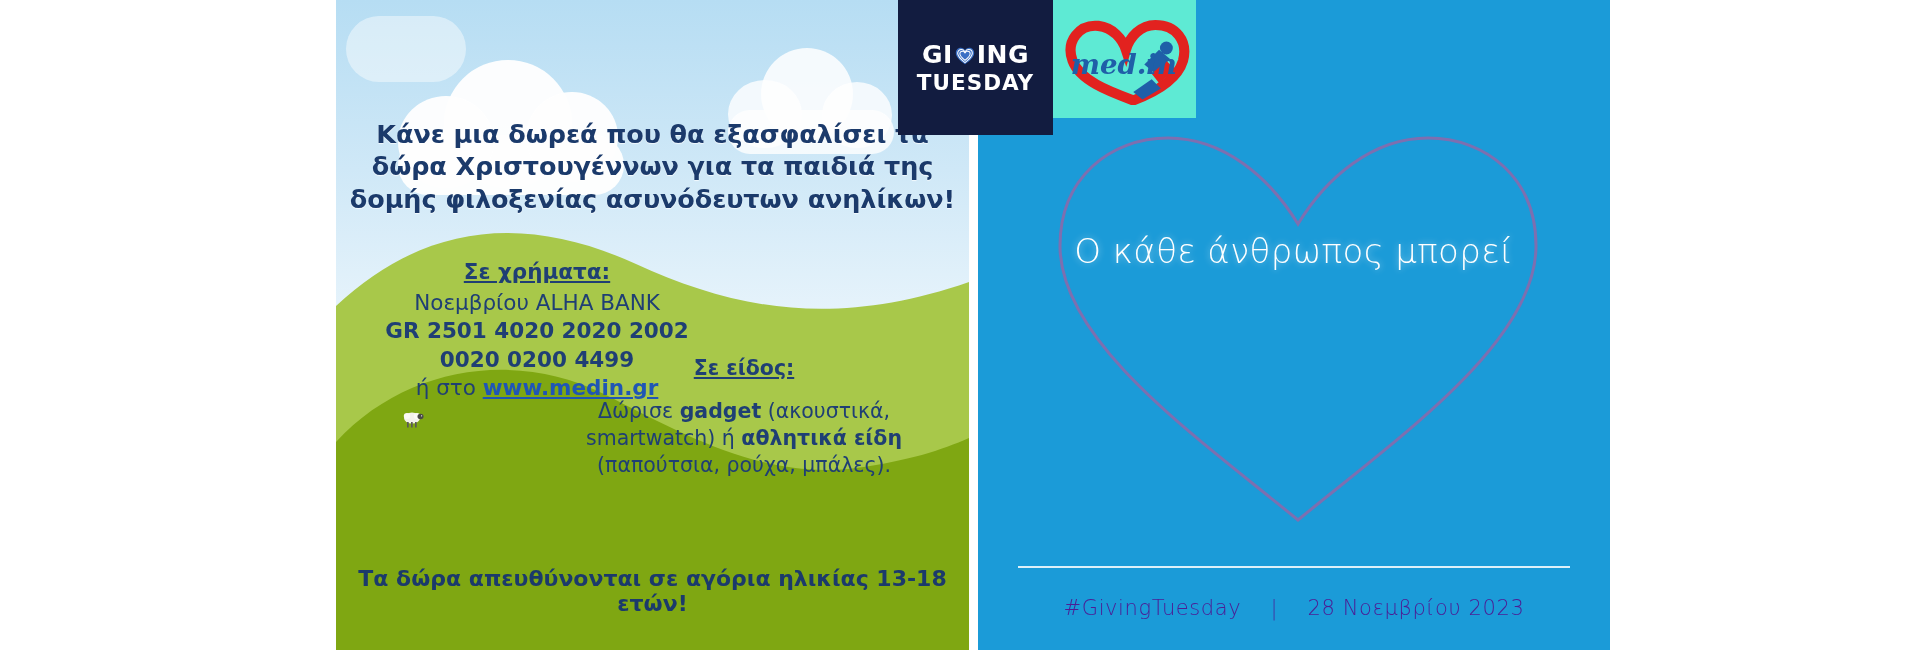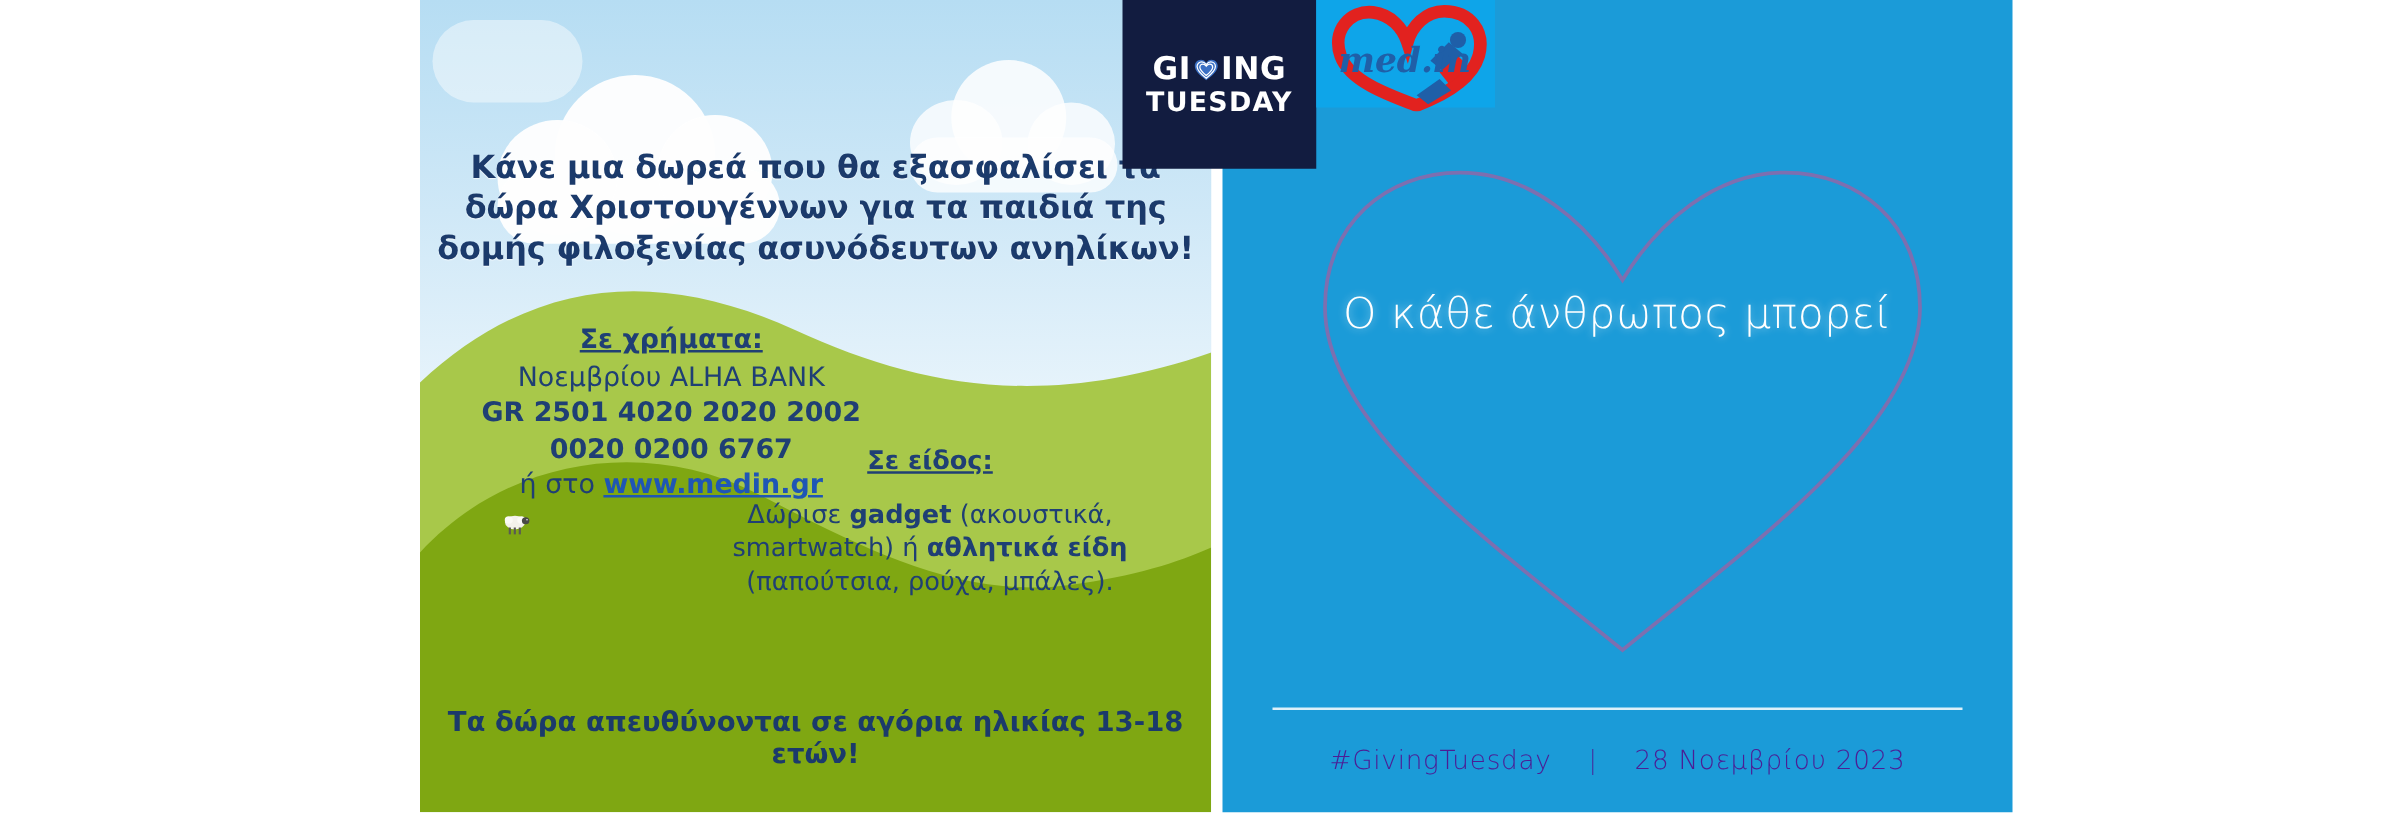--- a/index.html
+++ b/index.html
@@ -82,21 +82,21 @@
   .logo-row{position:absolute;left:898px;top:0;height:111px;display:flex;}
   .gt-logo{
     width:155px;height:135px;background:#121c40;
     display:flex;flex-direction:column;align-items:center;justify-content:center;
   }
   .gt-line{display:flex;align-items:center;justify-content:center;
     color:#ffffff;font-weight:bold;font-size:25px;letter-spacing:.5px;line-height:1;}
   .gt-line.second{font-size:21.5px;margin-top:5px;letter-spacing:1px;}
   .gt-heart{display:inline-block;width:22px;height:22px;margin:0 1px;position:relative;top:2px;}
   .medin-logo{
-    width:143px;height:86px;background:#0ea5e9;
+    width:143px;height:118px;background:#5eead4;
     display:flex;align-items:center;justify-content:center;
   }
 </style>
 </head>
 <body>
 
 <div class="poster">
 
   <div class="left-panel">
 
@@ -128,21 +128,21 @@
       <rect x="11" y="12" width="1.7" height="5.5" fill="#5a5a55"></rect>
       <rect x="15" y="12" width="1.7" height="5.5" fill="#5a5a55"></rect>
     </svg>
 
     <div class="headline">Κάνε μια δωρεά που θα εξασφαλίσει τα δώρα Χριστουγέννων για τα παιδιά της δομής φιλοξενίας ασυνόδευτων ανηλίκων!</div>
 
     <div class="money-block">
       <span class="ttl">Σε χρήματα:</span>
       <span class="plain">Νοεμβρίου ALHA BANK</span>
       <span class="iban">GR 2501 4020 2020 2002</span>
-      <span class="iban">0020 0200 6767</span>
+      <span class="iban">0020 0200 4499</span>
       <span class="lastline"><span>ή στο </span><a class="link" href="#">www.medin.gr</a></span>
     </div>
 
     <div class="kind-block">
       <span class="ttl">Σε είδος:</span>
       <span><span>Δώρισε </span><b>gadget</b><span> (ακουστικά, smartwatch)</span></span>
       <span><span>ή </span><b>αθλητικά είδη</b><span> (παπούτσια, ρούχα, μπάλες).</span></span>
     </div>
 
     <div class="age-note">Τα δώρα απευθύνονται σε αγόρια ηλικίας 13-18 ετών!</div>

